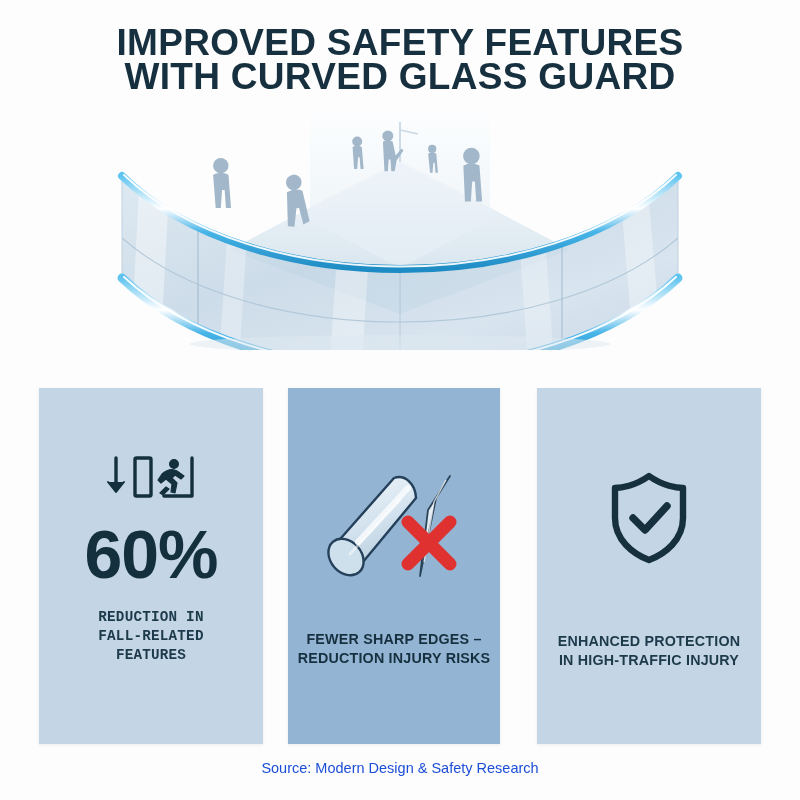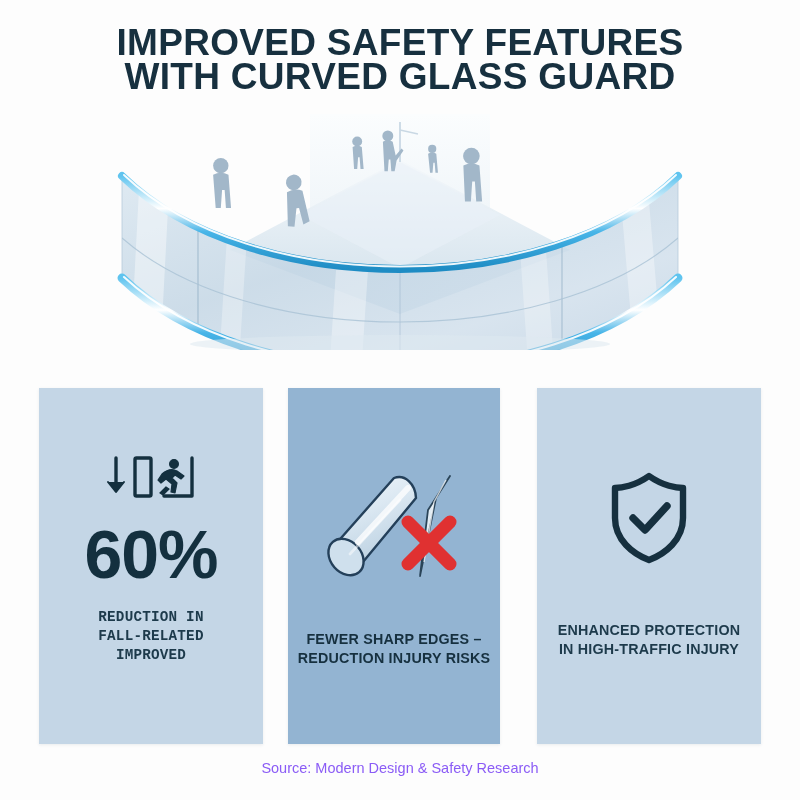--- a/index.html
+++ b/index.html
@@ -99,31 +99,31 @@
     width: calc(100% - 16px);
     text-align: center;
     font-size: 14.3px;
     font-weight: bold;
     color: #1d3a4b;
     line-height: 19px;
     letter-spacing: 0.2px;
   }
   #card-1 .card-caption { top: 220px; font-family: Liberation Mono, monospace; }
   #card-2 .card-caption { top: 242px; color: #16303f; }
-  #card-3 .card-caption { top: 233px; }
+  #card-3 .card-caption { top: 244px; }
 
   
   #source {
     position: absolute;
     left: 0;
     top: 760px;
     width: 800px;
     text-align: center;
     font-size: 14.5px;
-    color: #8b5cf6;
+    color: #1d4ed8;
   }
 </style>
 </head>
 <body>
 
 <div id="title-block">
   <div class="title-line">IMPROVED SAFETY FEATURES</div>
   <div class="title-line">WITH CURVED GLASS GUARD</div>
 </div>
 
@@ -235,21 +235,21 @@
             <circle cx="70" cy="12" r="4.4"></circle>
             <path d="M 58,22 q 8,-7 15,-3 l 7,5 -3,3 -6,-4 -3,3 5,5 -2,10 -4,-1 1,-8 -6,-5 -5,4 -3,-3 z" stroke-linejoin="round"></path>
             <path d="M 62,35 l -6,6 3,2 6,-6 z"></path>
           </g>
         </svg>
       </div>
       <div class="stat-number">60%</div>
       <div class="card-caption">
         <div>REDUCTION IN</div>
         <div>FALL-RELATED</div>
-        <div>IMPROVED</div>
+        <div>FEATURES</div>
       </div>
     </div>
   </div>
 
   <div class="card" id="card-2">
     <div class="card-inner">
       <div class="card-icon">
         <svg width="172" height="150" viewBox="0 0 172 150" xmlns="http://www.w3.org/2000/svg">
           <defs>
             <linearGradient id="cylGrad" x1="0" y1="0" x2="0.4" y2="1">

